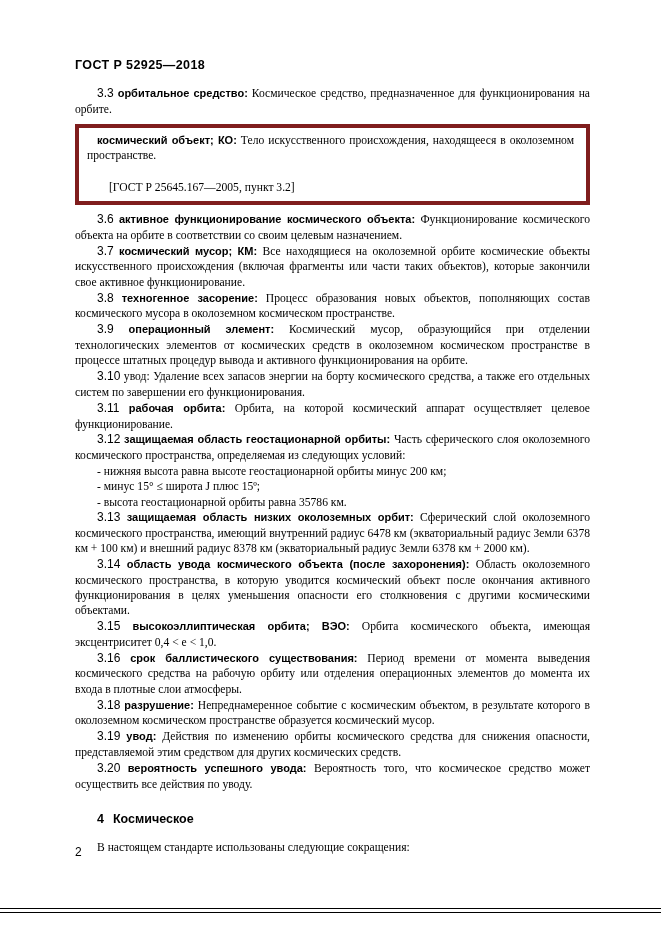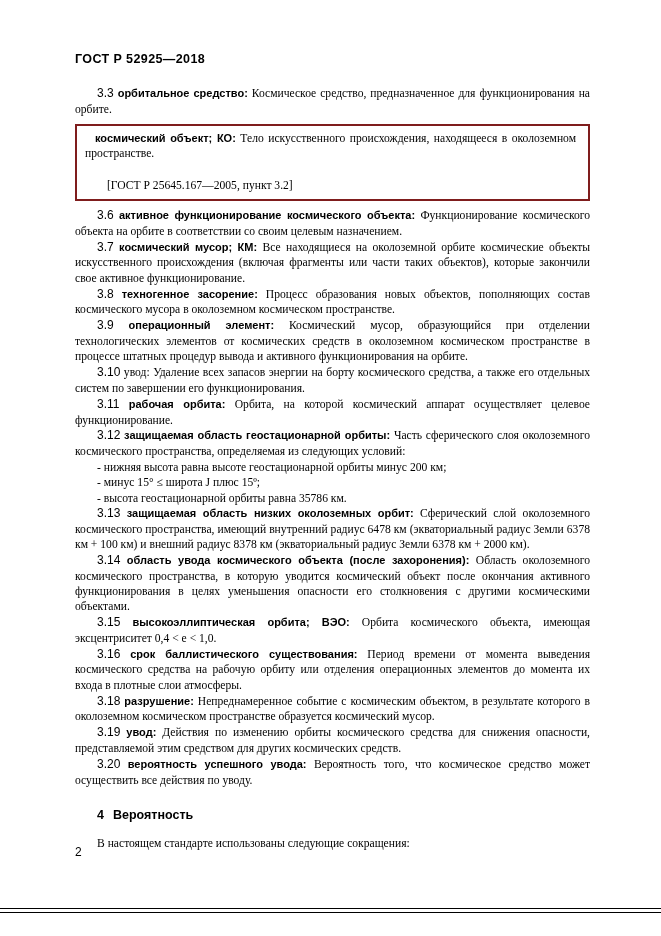--- a/index.html
+++ b/index.html
@@ -16,21 +16,21 @@
     overflow: hidden;
   }
   .page {
     position: relative;
     width: 661px;
     height: 936px;
     box-sizing: border-box;
   }
   .header {
     position: absolute;
-    top: 52px;
+    top: 58px;
     left: 75px;
     font-family: "Liberation Sans", sans-serif;
     font-size: 12.5px;
     font-weight: bold;
     letter-spacing: 0.4px;
   }
   .content {
     position: absolute;
     top: 86px;
     left: 75px;
@@ -47,21 +47,21 @@
   .para .num {
     font-family: "Liberation Sans", sans-serif;
     font-size: 12px;
   }
   .term {
     font-family: "Liberation Sans", sans-serif;
     font-weight: bold;
     font-size: 11px;
   }
   .boxed {
-    border: 2px solid #7f1d1d;
+    border: 4px solid #7f1d1d;
     margin: 7px 0 7px 0;
     padding: 5px 12px 6px 8px;
     text-indent: 0;
   }
   .boxed .line1 {
     text-indent: 10px;
     text-align: justify;
   }
   .boxed .line2 {
     text-indent: 22px;
@@ -201,21 +201,21 @@
       <span class="num">3.19</span>
       <span class="term">увод:</span><span> Действия по изменению орбиты космического средства для снижения опасности, представляемой этим средством для других космических средств.</span>
     </p>
 
     <p class="para">
       <span class="num">3.20</span>
       <span class="term">вероятность успешного увода:</span><span> Вероятность того, что космическое средство может осуществить все действия по уводу.</span>
     </p>
 
     <div class="section-title">
-      <span class="sec-num">4</span><span>Вероятность</span>
+      <span class="sec-num">4</span><span>Космическое</span>
     </div>
 
     <p class="plain">В настоящем стандарте использованы следующие сокращения:</p>
 
   </div>
 
   <div class="pagenum">2</div>
   <div class="rule"></div>
   <div class="rule2"></div>
 </div>

